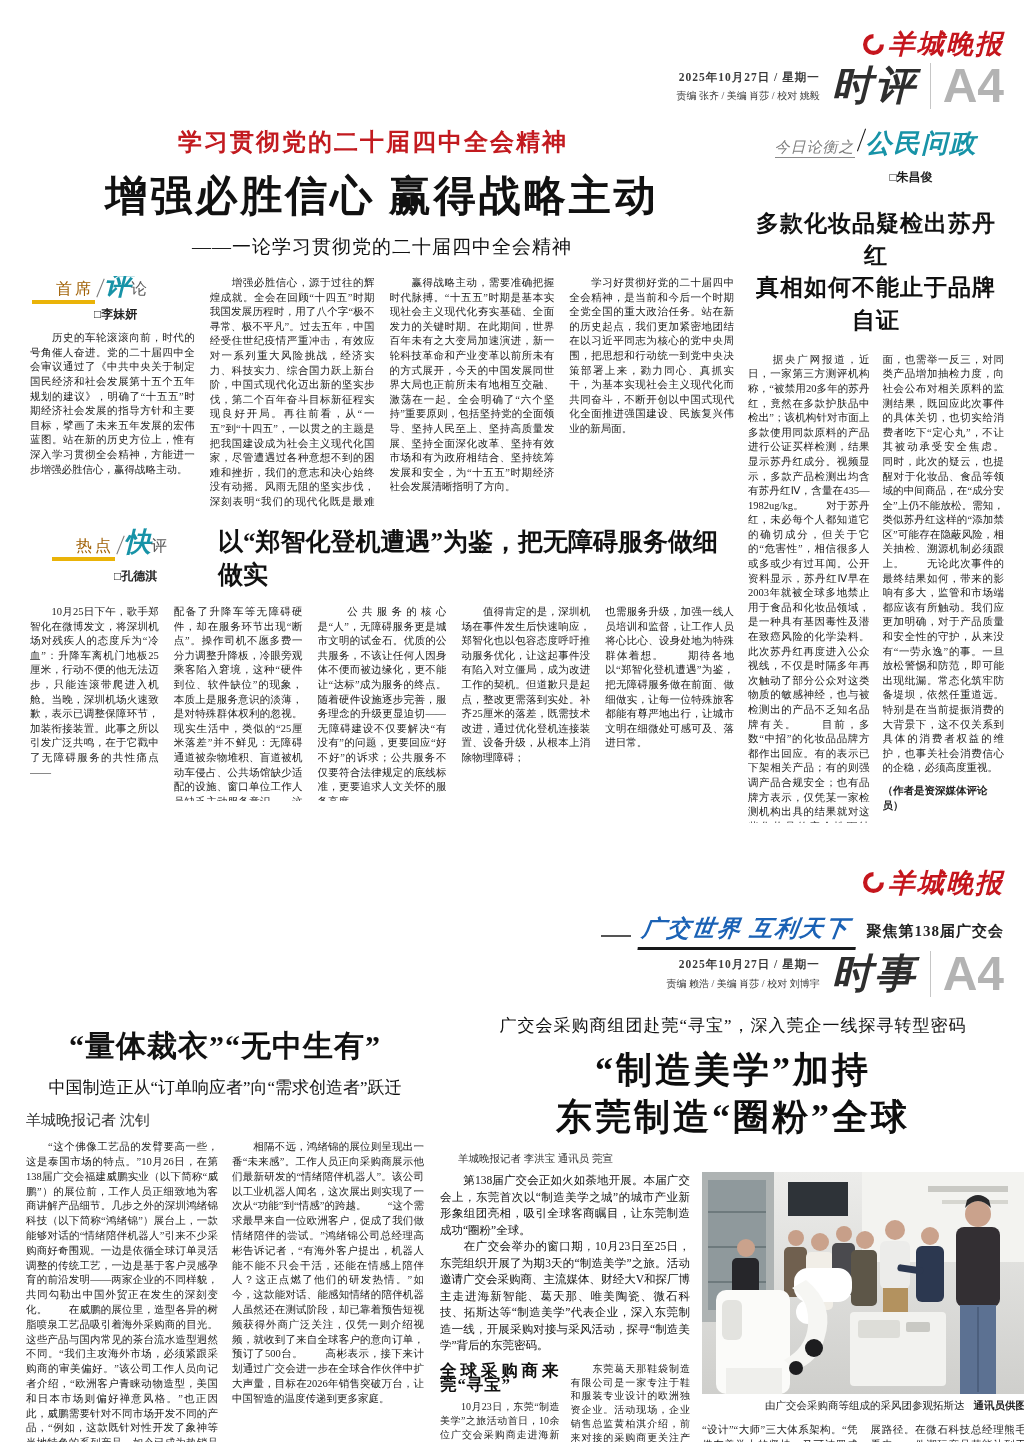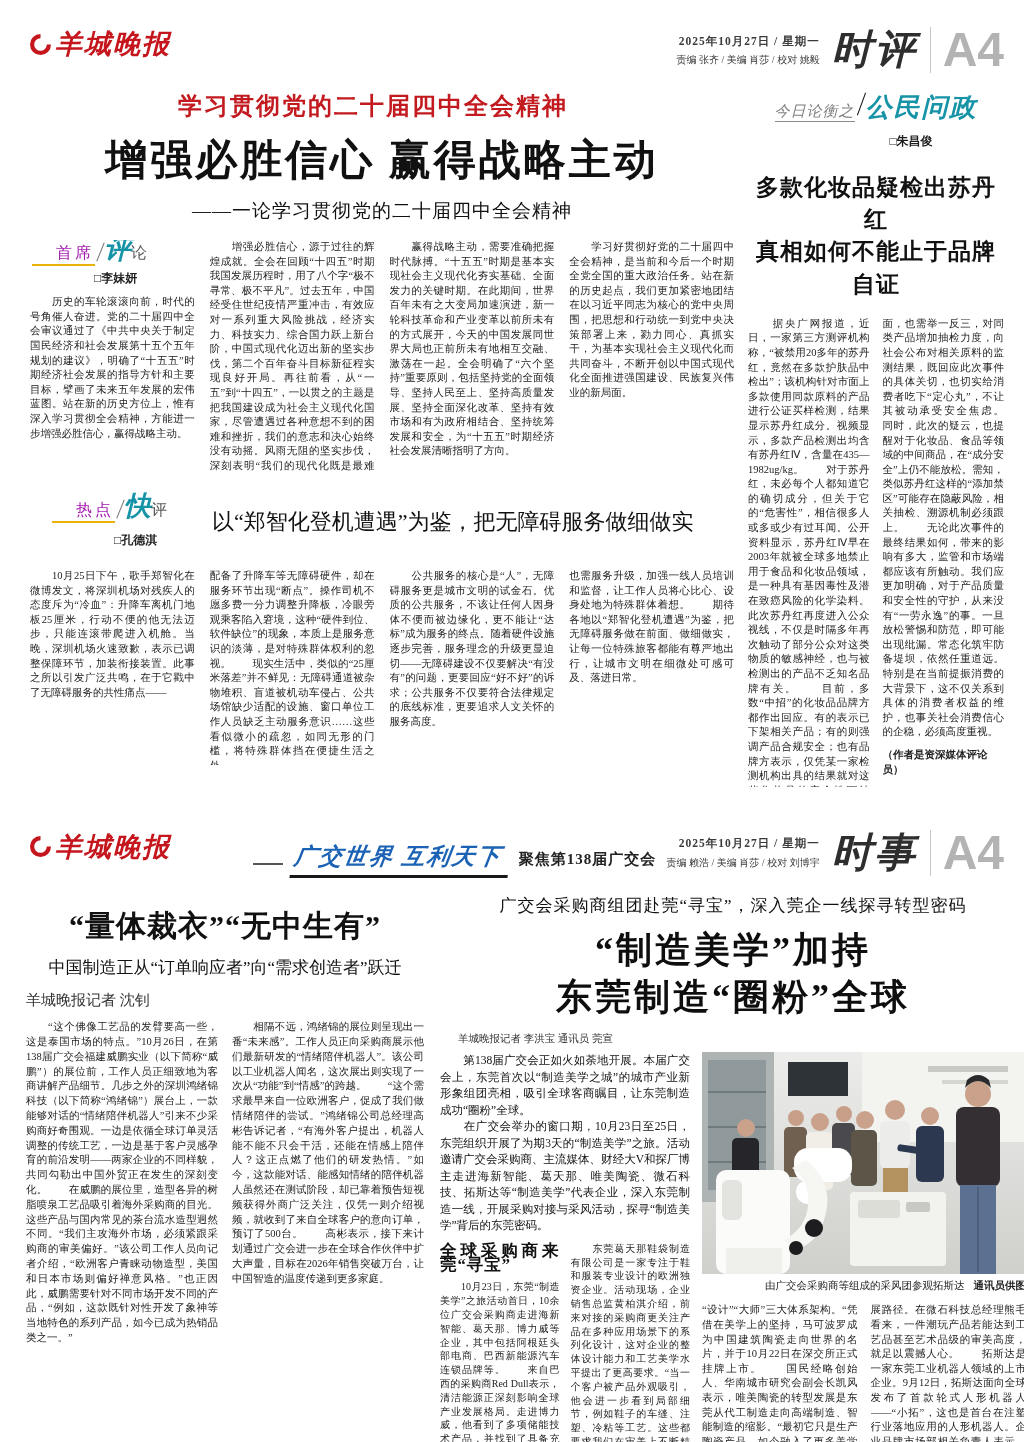--- a/index.html
+++ b/index.html
@@ -2,21 +2,21 @@
 <html><head>
 <meta charset="utf-8">
 <style>
   * { margin:0; padding:0; box-sizing:border-box; }
   html,body { background:#e9e9e9; }
   .page {
     width:1024px; height:1442px; margin:0 auto; background:#ffffff;
     font-family:"Liberation Serif", serif; color:#1c1c1c; overflow:hidden; position:relative;
   }
   
-  .mast { display:flex; align-items:flex-start; padding:26px 20px 0 30px; }
+  .mast { display:flex; align-items:flex-end; padding:26px 20px 0 30px;flex-direction:column; }
   .logo { display:flex; align-items:center; gap:4px; color:#c5161d; font-weight:bold;
           font-style:italic; font-size:27px; letter-spacing:2px; flex:none; }
   .mast-right { margin-left:auto; display:flex; align-items:center; gap:12px; }
   .mast-credits { text-align:right; color:#3a3a3a; line-height:1.7; }
   .date-line { font-size:11.5px; font-weight:bold; letter-spacing:1px; }
   .credit-line { font-size:10px; }
   .section-name { font-size:40px; font-weight:bold; color:#2e2e2e; letter-spacing:3px; line-height:1;font-style:italic; }
   .divider-v { width:1px; height:46px; background:#c6c6c6; }
   .page-no { font-size:48px; font-weight:bold; color:#b3b3b3; line-height:1;
              font-family:"Liberation Sans", sans-serif; }
@@ -33,30 +33,30 @@
   .top-right { width:256px; flex:none; padding-top:14px; }
   .kicker { color:#c21a1f; font-size:24px; font-weight:bold; letter-spacing:2px; margin:16px 0 10px 148px; }
   .ed-headline { font-size:42px; font-weight:bold; text-align:center; letter-spacing:3px; color:#111; }
   .ed-deck { text-align:center; font-size:19px; letter-spacing:1px; margin:10px 0 16px; color:#111; }
   .cols { display:flex; gap:15px; }
   .colTxt { flex:1; font-size:10.5px; line-height:14.6px; text-align:justify; color:#222; overflow:hidden; }
   .cols-editorial { height:232px; }
   .cols-hotspot { height:196px; margin-top:10px; }
   
   .badge { white-space:nowrap; margin:2px 0 2px 2px; }
-  .badge-pre { font-size:16px; color:#a21caf; letter-spacing:3px; border-bottom:2px solid #eab308;
+  .badge-pre { font-size:16px; color:#a16207; letter-spacing:3px; border-bottom:4px solid #eab308;
                padding:0 1px 3px 24px; }
   .badge-slash { display:inline-block; width:1px; height:20px; background:#777;
                  transform:rotate(22deg); margin:0 3px -4px 5px; }
   .badge-accent { font-size:27px; font-weight:bold; font-style:italic; color:#1793a7; }
   .badge-suf { font-size:16px; color:#5a5a5a; }
   .badge-author { font-size:12px; font-weight:bold; color:#222; margin:8px 0 10px 64px; }
-  .hs-row { display:flex; align-items:center; gap:14px; margin-top:14px; }
+  .hs-row { display:flex; align-items:center; gap:20px; margin-top:14px; }
   .hs-badge-box { width:168px; flex:none; padding-left:20px; }
-  .hs-headline { flex:1; font-size:22px; font-weight:normal; letter-spacing:0px; color:#111; line-height:1.3; }
+  .hs-headline { flex:1; font-size:25px; font-weight:bold; letter-spacing:0px; color:#111; line-height:1.3; }
   
   .cz-series { display:flex; align-items:baseline; justify-content:center; margin-top:2px; }
   .cz-prefix { color:#7d7d7d; font-style:italic; font-size:15px; border-bottom:1px solid #8a8a8a;
                padding-bottom:0; letter-spacing:1px; }
   .cz-slash { width:1px; height:24px; background:#1a1a1a; transform:rotate(20deg); margin:0 4px -5px 6px; }
   .cz-name { color:#1793a7; font-size:26px; font-weight:bold; font-style:italic; letter-spacing:2px; }
   .cz-author { font-size:12px; font-weight:bold; text-align:center; padding-left:70px; margin:8px 0 22px; }
   .cz-headline { text-align:center; font-size:23px; font-weight:bold; line-height:1.4;
                  letter-spacing:1px; color:#111; margin-bottom:16px; }
   .cz-cols { display:flex; gap:13px; height:470px; }
@@ -139,20 +139,21 @@
             </div>
             <div class="badge-author">□孔德淇</div>
           </div>
           <h2 class="hs-headline">以“郑智化登机遭遇”为鉴，把无障碍服务做细做实</h2>
         </div>
 
         <div class="cols cols-hotspot">
           <div class="colTxt">　　10月25日下午，歌手郑智化在微博发文，将深圳机场对残疾人的态度斥为“冷血”：升降车离机门地板25厘米，行动不便的他无法迈步，只能连滚带爬进入机舱。当晚，深圳机场火速致歉，表示已调整保障环节，加装衔接装置。此事之所以引发广泛共鸣，在于它戳中了无障碍服务的共性痛点——</div>
           <div class="colTxt">配备了升降车等无障碍硬件，却在服务环节出现“断点”。操作司机不愿多费一分力调整升降板，冷眼旁观乘客陷入窘境，这种“硬件到位、软件缺位”的现象，本质上是服务意识的淡薄，是对特殊群体权利的忽视。　　现实生活中，类似的“25厘米落差”并不鲜见：无障碍通道被杂物堆积、盲道被机动车侵占、公共场馆缺少适配的设施、窗口单位工作人员缺乏主动服务意识……这些看似微小的疏忽，如同无形的门槛，将特殊群体挡在便捷生活之外。</div>
           <div class="colTxt">　　公共服务的核心是“人”，无障碍服务更是城市文明的试金石。优质的公共服务，不该让任何人因身体不便而被边缘化，更不能让“达标”成为服务的终点。随着硬件设施逐步完善，服务理念的升级更显迫切——无障碍建设不仅要解决“有没有”的问题，更要回应“好不好”的诉求；公共服务不仅要符合法律规定的底线标准，更要追求人文关怀的服务高度。</div>
+          <div class="colTxt">　　值得肯定的是，深圳机场在事件发生后快速响应，郑智化也以包容态度呼吁推动服务优化，让这起事件没有陷入对立僵局，成为改进工作的契机。但道歉只是起点，整改更需落到实处。补齐25厘米的落差，既需技术改进，通过优化登机连接装置、设备升级，从根本上消除物理障碍；</div>
           <div class="colTxt">也需服务升级，加强一线人员培训和监督，让工作人员将心比心、设身处地为特殊群体着想。　　期待各地以“郑智化登机遭遇”为鉴，把无障碍服务做在前面、做细做实，让每一位特殊旅客都能有尊严地出行，让城市文明在细微处可感可及、落进日常。</div>
         </div>
       </div>
 
       <aside class="top-right">
         <div class="cz-series">
           <span class="cz-prefix">今日论衡之</span>
           <span class="cz-slash"></span>
           <span class="cz-name">公民问政</span>
         </div>

